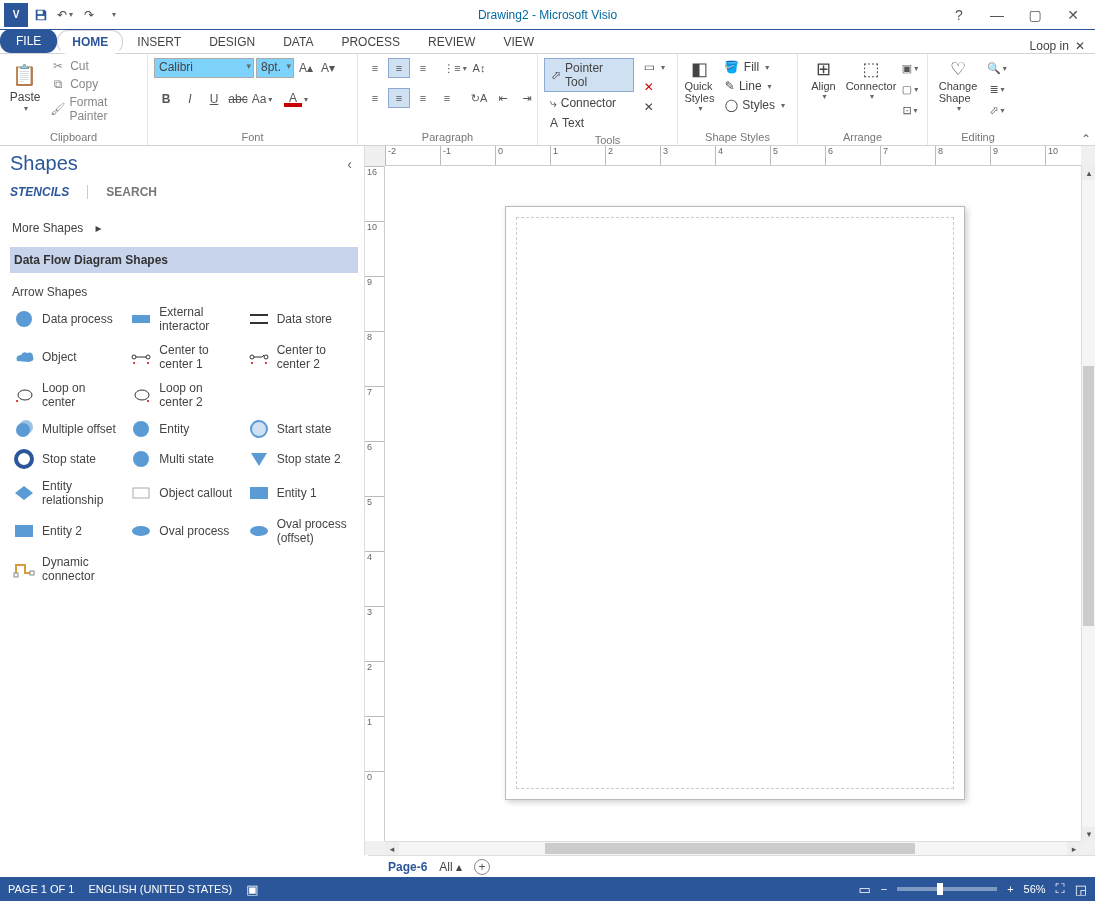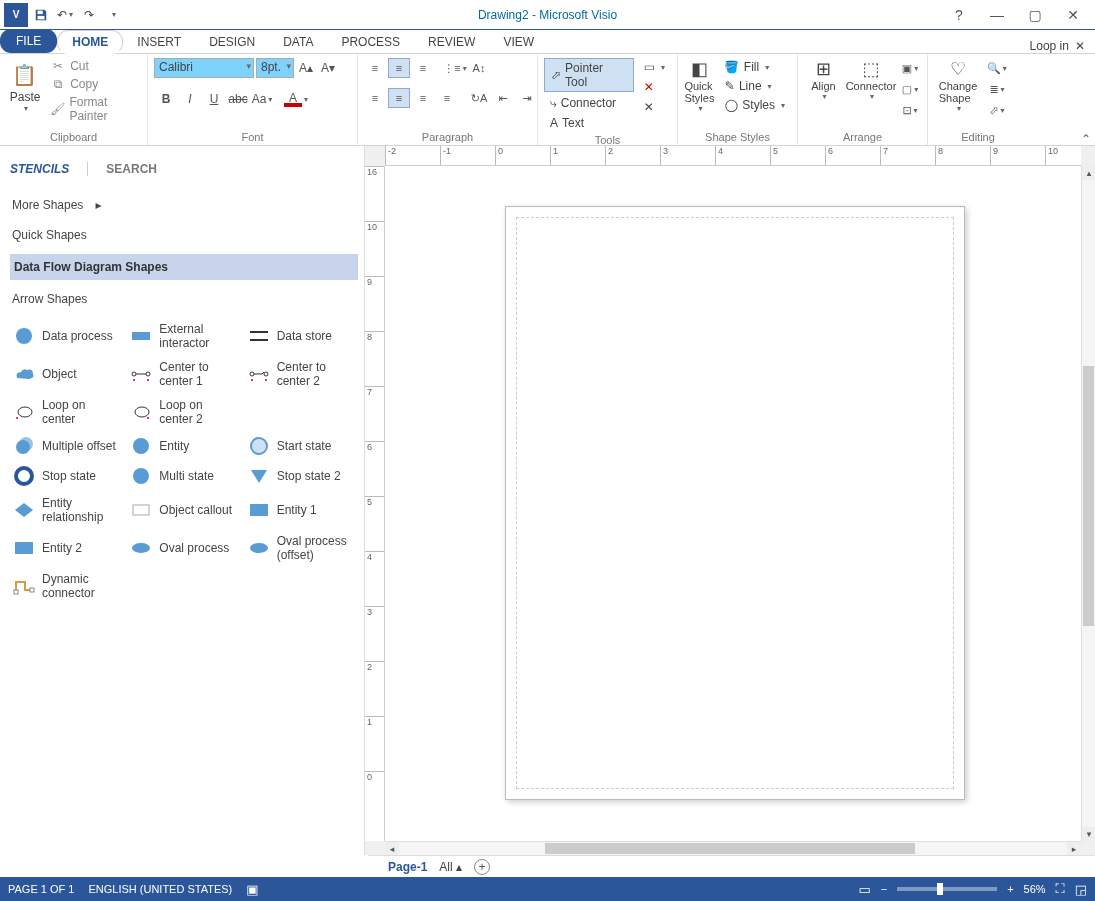--- a/index.html
+++ b/index.html
@@ -66,21 +66,21 @@
 
 .main { position:absolute; top:146px; bottom:46px; left:0; right:0; display:flex;}
 .shapes-pane { width:365px; border-right:1px solid #ddd; background:#fff; display:flex; flex-direction:column; padding:6px 6px 6px 10px;}
 .shapes-title { font-size:20px; color:#2b579a; font-weight:normal; display:flex; align-items:center; justify-content:space-between; padding-right:6px;}
 .shapes-tabs { display:flex; gap:18px; margin-top:10px; font-size:12px; font-weight:bold; color:#777;}
 .shapes-tabs .st.active { color:#2b579a;font-style:italic;}
 .shapes-tabs .sep {border-left:1px solid #ccc; height:14px;}
 .stencil-list { margin-top:18px; display:flex; flex-direction:column; gap:8px;}
 .stencil-item { padding:4px 2px; font-size:12px; display:flex; align-items:center; gap:6px;}
 .stencil-item.active { background:#c7d4ec; font-weight:bold; color:#333; padding:6px 4px;}
-.shape-grid { margin-top:10px; display:grid; grid-template-columns: repeat(3, 1fr); gap:6px 4px;}
+.shape-grid { display:grid; grid-template-columns: repeat(3, 1fr); gap:6px 4px;}
 .shape-cell { display:flex; align-items:center; gap:6px; font-size:12px; padding:2px;}
 .shape-icon { width:24px; height:20px; flex-shrink:0; display:flex; align-items:center; justify-content:center;}
 
 
 .canvas-wrap { flex:1; position:relative; background:#f0f0f0;}
 .ruler-h { position:absolute; top:0; left:20px; right:14px; height:20px; background:#fff; border-bottom:1px solid #ccc; font-size:9px; color:#666; overflow:hidden;}
 .ruler-h .tickwrap {position:relative; height:100%;}
 .ruler-h .tick {position:absolute; top:0; height:100%; border-left:1px solid #bbb; padding-left:2px;}
 .ruler-v { position:absolute; top:20px; left:0; bottom:14px; width:20px; background:#fff; border-right:1px solid #ccc;}
 .ruler-v .tick {position:absolute; left:0; width:100%; border-top:1px solid #bbb; font-size:9px; color:#666; padding-left:2px;}
@@ -326,31 +326,34 @@
       </div>
     </div>
     <div class="group-label">Editing</div>
   </div>
 
 </div>
 <div class="ribbon-collapse">⌃</div>
 
 <div class="main">
   <div class="shapes-pane">
+    <div class="shapes-title">
+      <span>Shapes</span>
+      <span style="font-size:14px;color:#666">‹</span>
+    </div>
     <div class="shapes-tabs">
       <span class="st active">STENCILS</span>
       <span class="sep"></span>
       <span class="st">SEARCH</span>
     </div>
     <div class="stencil-list">
       <div class="stencil-item">
           <span>More Shapes</span> 
           <span style="margin-left:6px">▸</span>
         </div>
-      <div class="stencil-item">Quick Shapes</div>
       <div class="stencil-item active">Data Flow Diagram Shapes</div>
       <div class="stencil-item" -="">Arrow Shapes</div>
     </div>
     <div class="shape-grid" id="shape-grid">
         <div class="shape-cell">
           <div class="shape-icon">
             <svg width="22" height="20">
               <circle cx="11" cy="10" r="8" fill="#5b9bd5"></circle>
             </svg>
           </div>
@@ -580,21 +583,21 @@
     </div>
     <div class="scroll-h">
       <div class="scroll-btn" style="left:0">◂</div>
       <div class="thumb"></div>
       <div class="scroll-btn" style="right:0">▸</div>
     </div>
   </div>
 </div>
 
 <div class="pagetabs">
-  <span class="pt active">Page-1</span>
+  <span class="pt active">Page-6</span>
   <span class="pt"><span>All</span> ▴</span>
   <span class="addpage">+</span>
 </div>
 
 <div class="statusbar">
   <span>PAGE 1 OF 1</span>
   <span>ENGLISH (UNITED STATES)</span>
   <span class="sicon3">▣</span>
   <div class="right">
     <span class="sicon3">▭</span>

